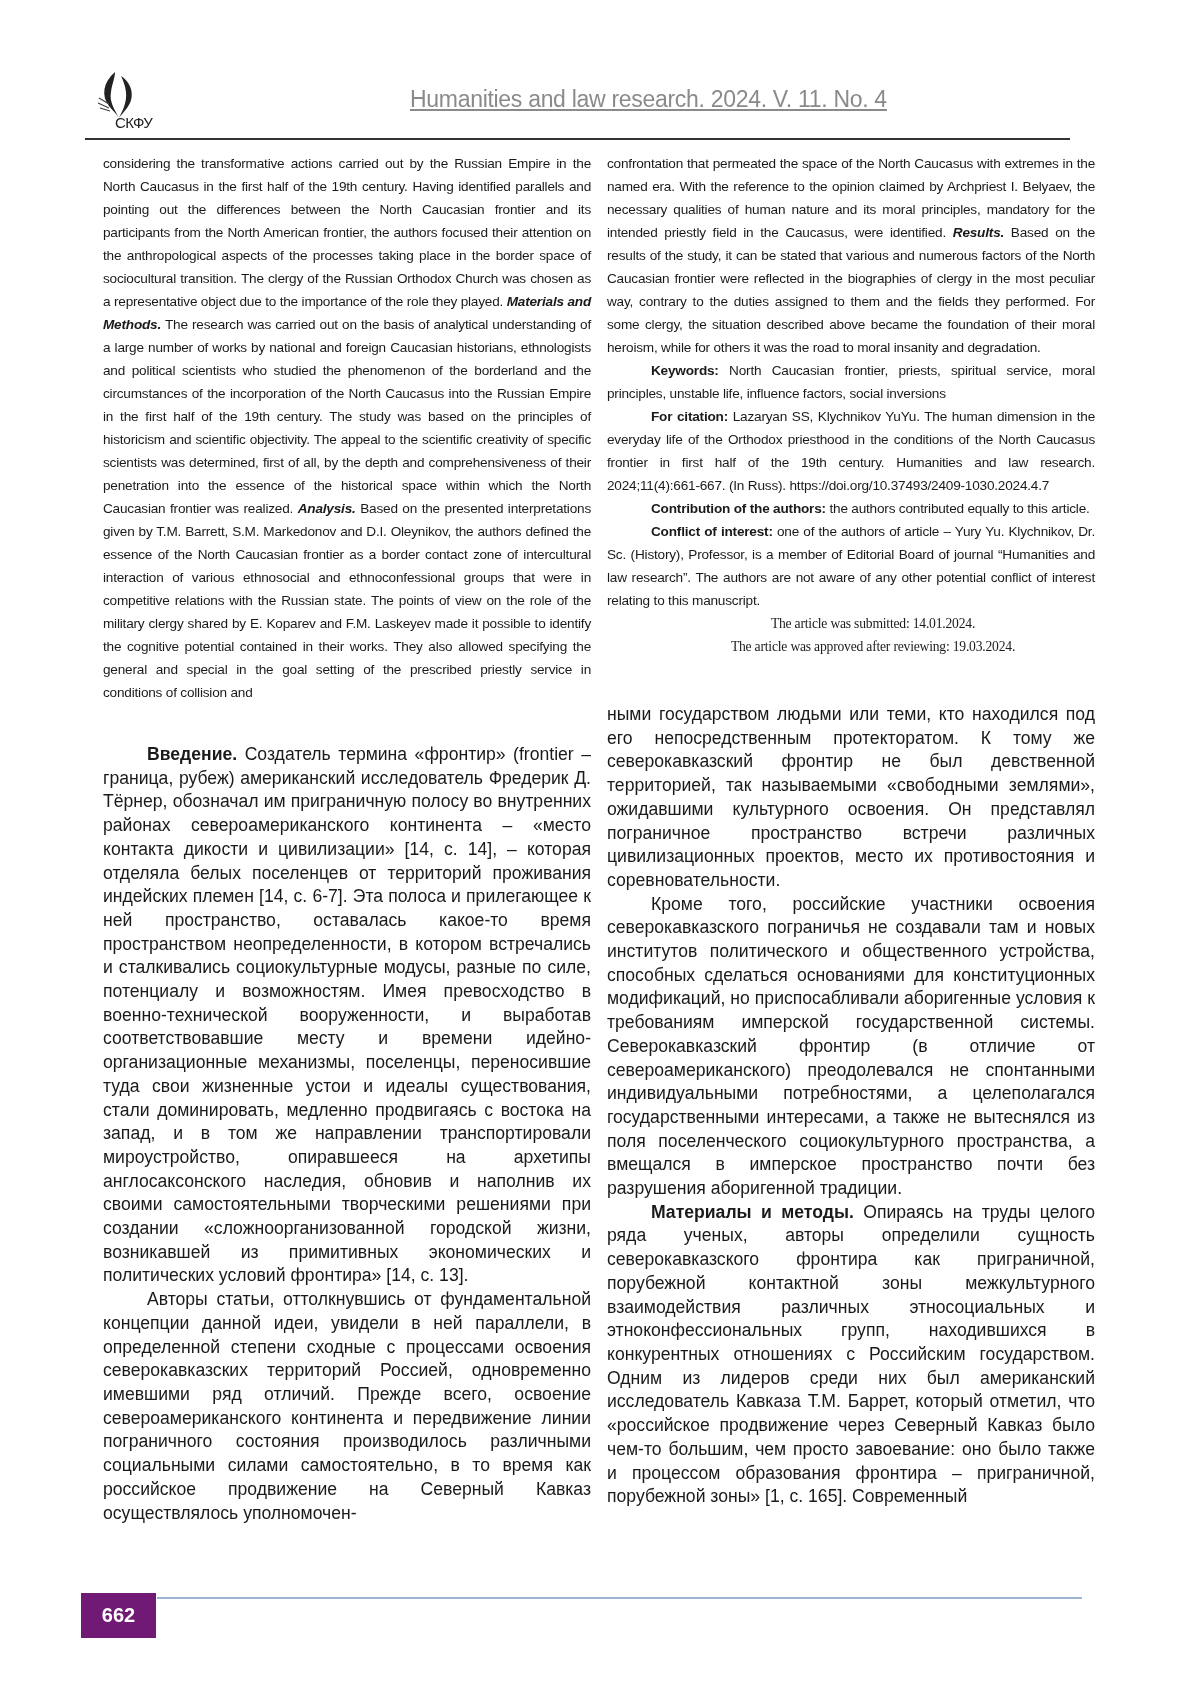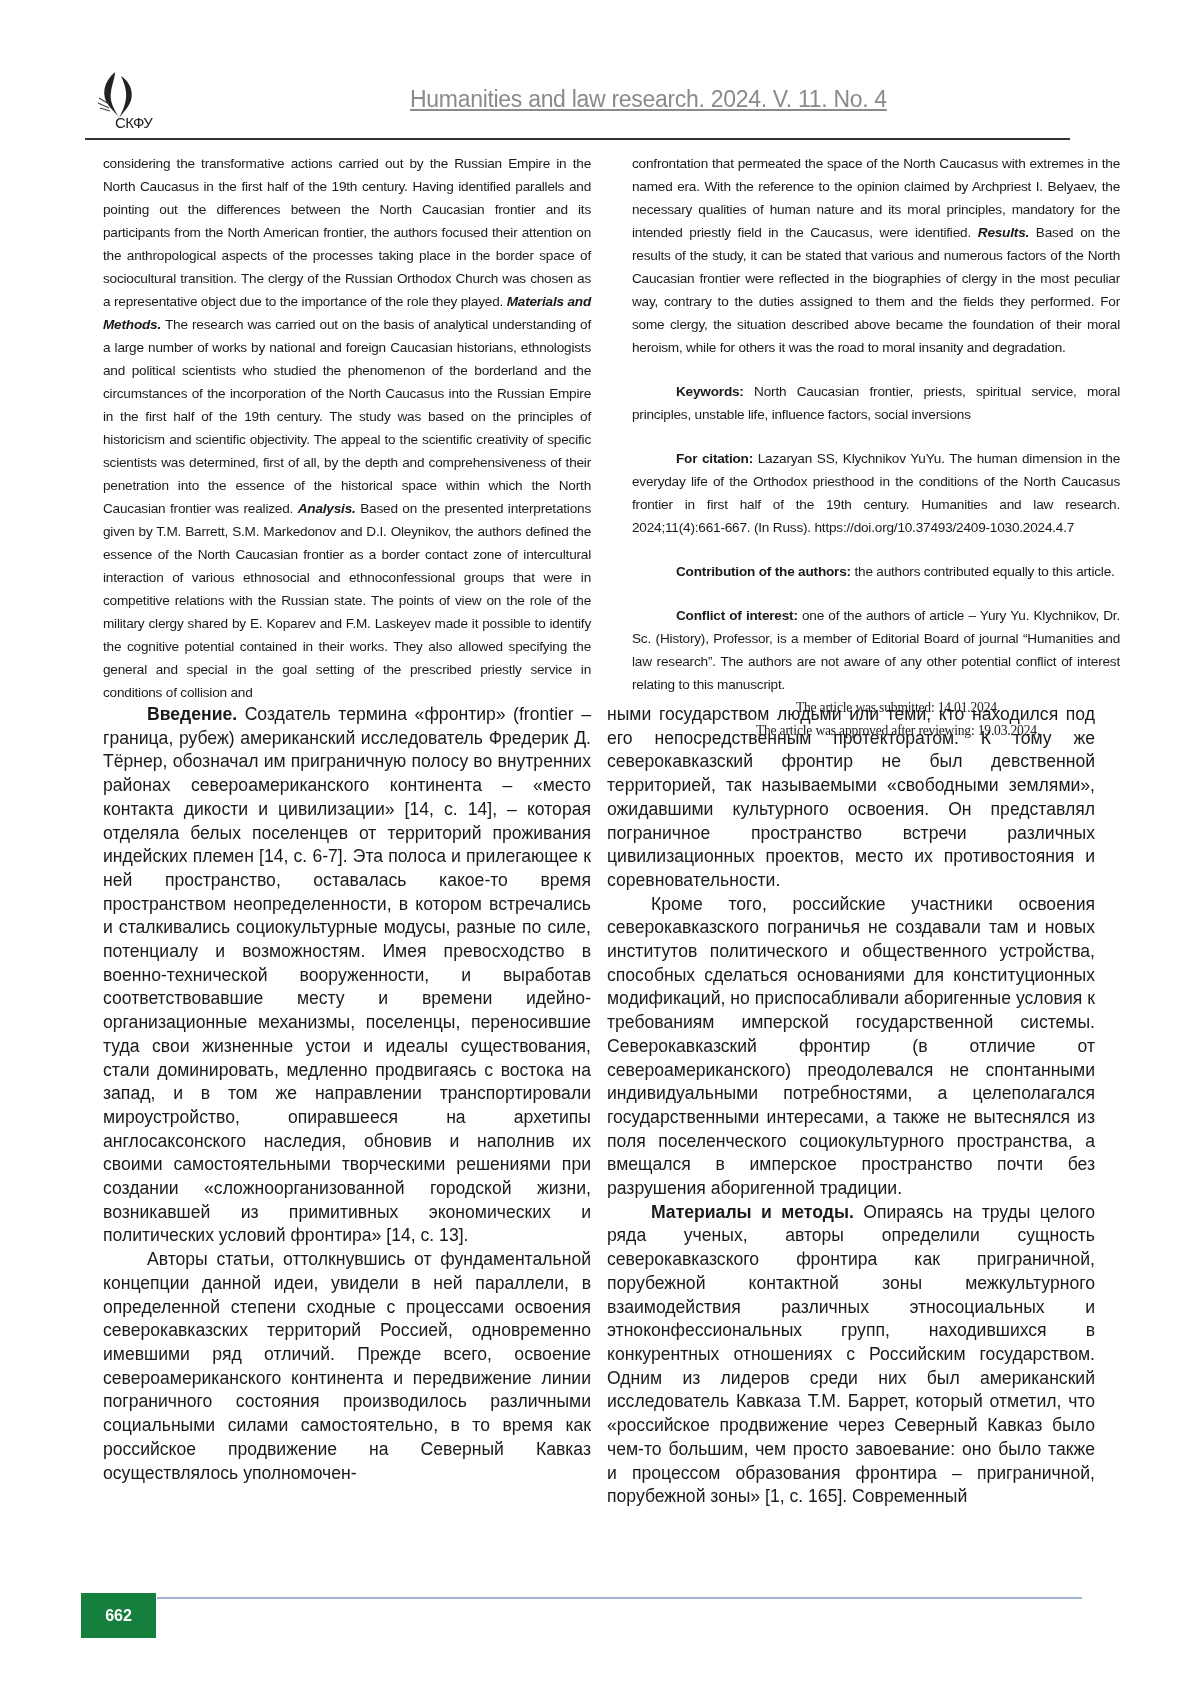--- a/index.html
+++ b/index.html
@@ -6,35 +6,35 @@
   body { width: 1200px; height: 1697px; position: relative; overflow: hidden; font-family: "Liberation Sans", sans-serif; color: #1a1a1a; }
 
   .header { position: absolute; left: 85px; top: 70px; width: 990px; height: 72px; }
   .logo { position: absolute; left: 8px; top: 0; width: 90px; height: 62px; }
   .logo-text { position: absolute; left: 22px; top: 44px; font-family: "Liberation Sans", sans-serif; font-weight: normal; font-size: 15px; letter-spacing: -0.5px; color: #222; }
   .journal-title { position: absolute; left: 325px; top: 16px; font-size: 23px; color: #8a8a8a; letter-spacing: -0.3px; text-decoration: underline; }
   .header-rule { position: absolute; left: 0; top: 68px; width: 985px; height: 0; border-top: 2px solid #333; }
 
   .abstract { position: absolute; top: 152px; width: 488px; font-size: 13.6px; line-height: 23px; text-align: justify; letter-spacing: -0.2px; }
   .abstract.left { left: 103px; }
-  .abstract.right { left: 632px; }
+  .abstract.right { left: 607px; }
   .abstract p { margin: 0; }
-  .abstract .indent { text-indent: 44px; margin-top: 21px; }
+  .abstract .indent { text-indent: 44px; }
   .abstract .date { padding-left: 44px; text-align: center; font-family: Liberation Serif, serif; }
   .bi { font-weight: bold; font-style: italic; }
   .b { font-weight: bold; }
 
   .body { position: absolute; top: 703px; width: 488px; font-size: 17.6px; line-height: 23.7px; text-align: justify; }
-  .body.left { left: 103px; }
+  .body.left { left: 103px; margin-top: 40px; }
   .body.right { left: 607px; }
   .body p { margin: 0; }
   .body .indent { text-indent: 44px; }
 
   .footer-rule { position: absolute; left: 157px; top: 1597px; width: 925px; height: 0; border-top: 2px solid #9fb4d4; }
-  .page-num { position: absolute; left: 81px; top: 1593px; width: 75px; height: 45px; background: #15803d; color: #ffffff; font-weight: bold; font-size: 16px; display: flex; align-items: center; justify-content: center; }
+  .page-num { position: absolute; left: 81px; top: 1593px; width: 75px; height: 45px; background: #701a75; color: #ffffff; font-weight: bold; font-size: 20px; display: flex; align-items: center; justify-content: center; }
 </style>
 </head>
 <body>
 
 <div class="header">
   <div class="logo">
     <svg width="60" height="50" viewBox="0 0 60 50" style="position:absolute;left:0;top:0">
       <path d="M22 2 C10 12, 8 26, 16 36 C20 41, 24 44, 26 48 C22 40, 16 32, 18 22 C19 14, 22 8, 22 2 Z" fill="#222"></path>
       <path d="M28 6 C40 14, 42 28, 34 38 C31 42, 28 45, 26 48 C30 40, 34 32, 33 22 C32 15, 30 10, 28 6 Z" fill="#222"></path>
       <path d="M6 28 L16 34 M5 33 L16 38 M7 38 L17 41" stroke="#444" stroke-width="1.2" fill="none"></path>

